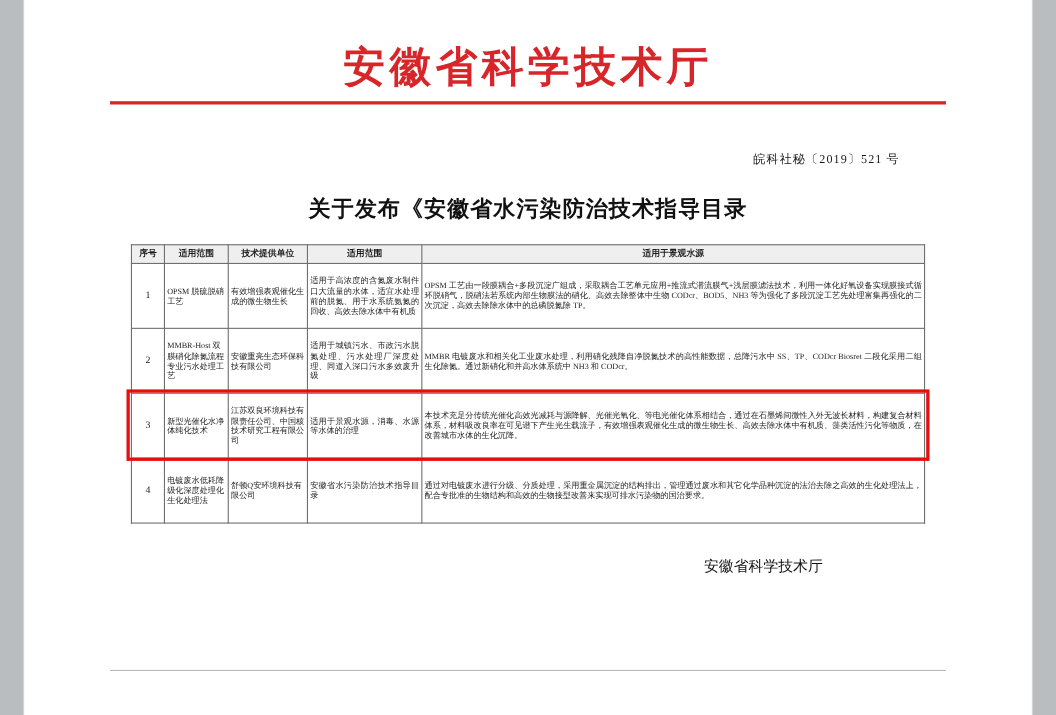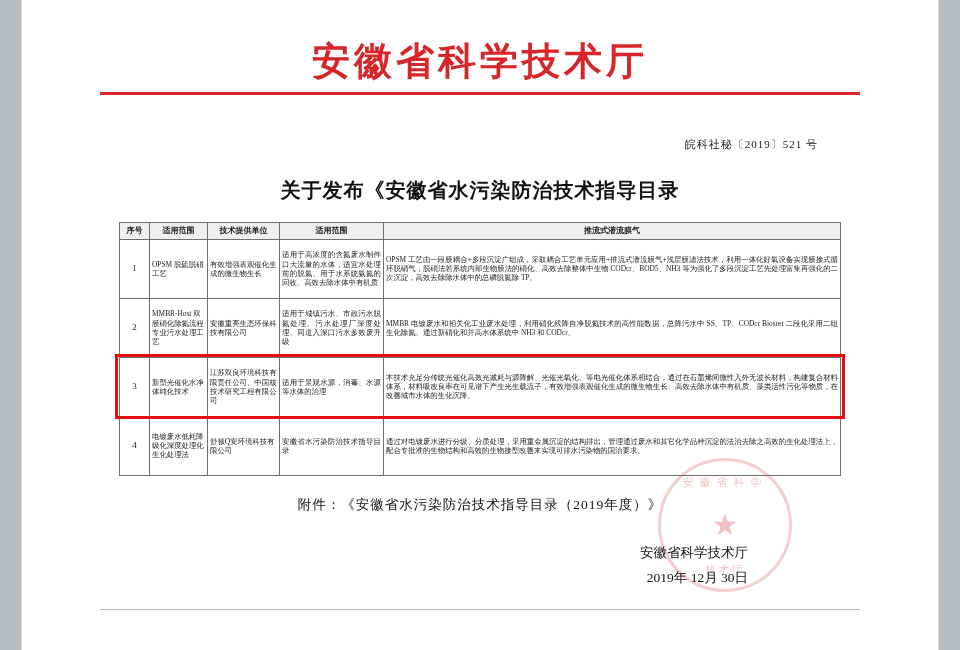--- a/index.html
+++ b/index.html
@@ -183,21 +183,21 @@
             <col class="c3">
             <col class="c4">
             <col class="c5">
         </colgroup>
         <thead>
           <tr>
             <th>序号</th>
             <th>适用范围</th>
             <th>技术提供单位</th>
             <th>适用范围</th>
-            <th>推流式潜流膜气</th>
+            <th>适用于景观水源</th>
           </tr>
         </thead>
         <tbody>
           <tr class="rowtall">
             <td class="idx">1</td>
             <td class="nm">OPSM 脱硫脱硝工艺</td>
             <td class="sup">有效增强表观催化生成的微生物生长</td>
             <td class="scope">适用于高浓度的含氮废水制件口大流量的水体，适宜水处理前的脱氮、用于水系统氨氮的回收、高效去除水体中有机质</td>
             <td class="desc">OPSM 工艺由一段膜耦合+多段沉淀广组成，采取耦合工艺单元应用+推流式潜流膜气+浅层膜滤法技术，利用一体化好氧设备实现膜接式循环脱硝气，脱硝法若系统内部生物膜法的硝化、高效去除整体中生物 CODcr、BOD5、NH3 等为强化了多段沉淀工艺先处理富集再强化的二次沉淀，高效去除除水体中的总磷脱氮除 TP。</td>
           </tr>
@@ -220,28 +220,21 @@
             <td class="nm">电镀废水低耗降级化深度处理化生化处理法</td>
             <td class="sup">舒顿Q安环境科技有限公司</td>
             <td class="scope">安徽省水污染防治技术指导目录</td>
             <td class="desc">通过对电镀废水进行分级、分质处理，采用重金属沉淀的结构排出，管理通过废水和其它化学品种沉淀的法治去除之高效的生化处理法上，配合专批准的生物结构和高效的生物接型改善来实现可排水污染物的国治要求。</td>
           </tr>
         </tbody>
       </table>
       <div class="hl-box" id="hlbox" style="top: 132.5px; height: 65px;"></div>
     </div>
 
-    <div class="attachment">附件：《安徽省水污染防治技术指导目录（2019年度）》</div>
 
     <div class="sign">
       <div>安徽省科学技术厅</div>
-      <div>2019年 12月 30日</div>
     </div>
 
-    <div class="seal">
-      <div class="sealtext">安徽省科学</div>
-      <div class="star">★</div>
-      <div class="sealsub">技术厅</div>
-    </div>
 
     <div class="bottom-rule"></div>
   </div>
 </div>
 
 </body></html>

